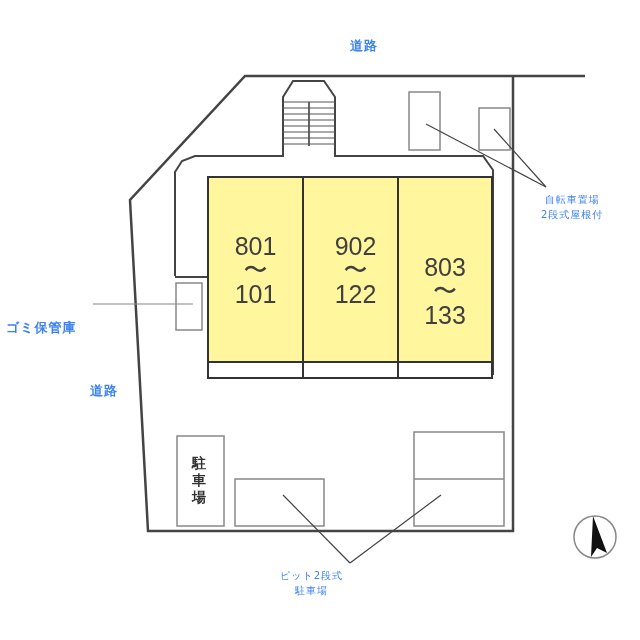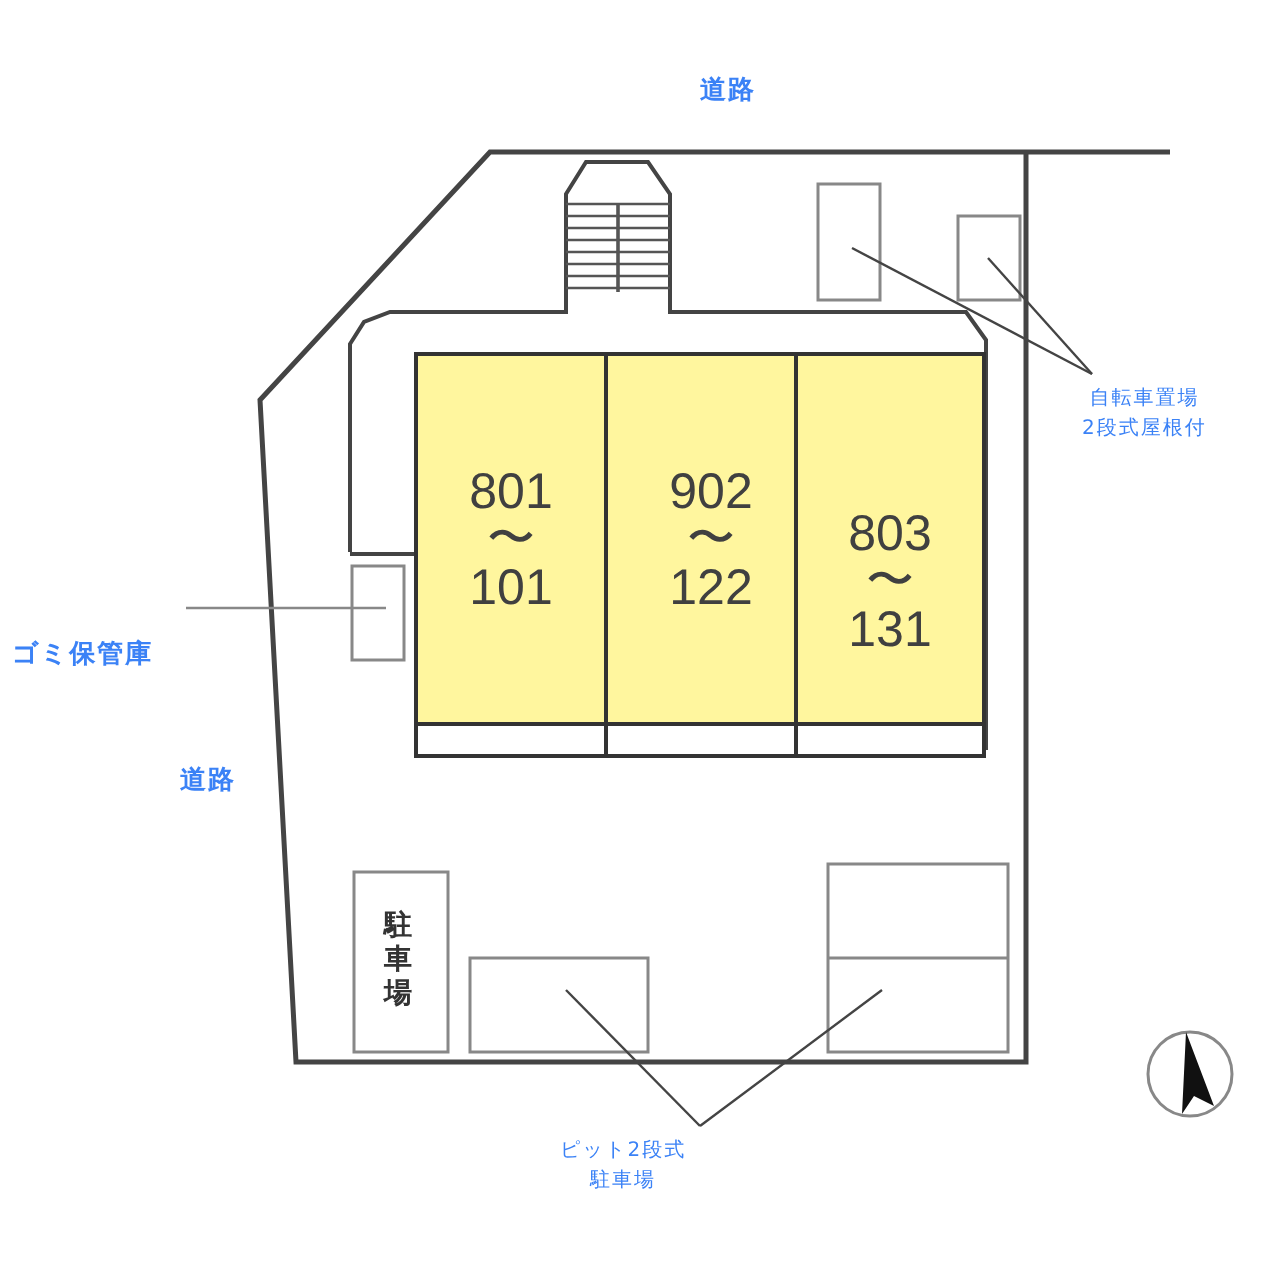--- a/index.html
+++ b/index.html
@@ -105,14 +105,14 @@
   <span>101</span>
 </div>
 <div class="unit" style="left:303px; top:177px; width:105px; height:185px;">
   <span>902</span>
   <span class="tilde">〜</span>
   <span>122</span>
 </div>
 <div class="unit" style="left:398px; top:177px; width:94px; height:227px;">
   <span>803</span>
   <span class="tilde">〜</span>
-  <span>131</span>
+  <span>133</span>
 </div>
 
 </body></html>

